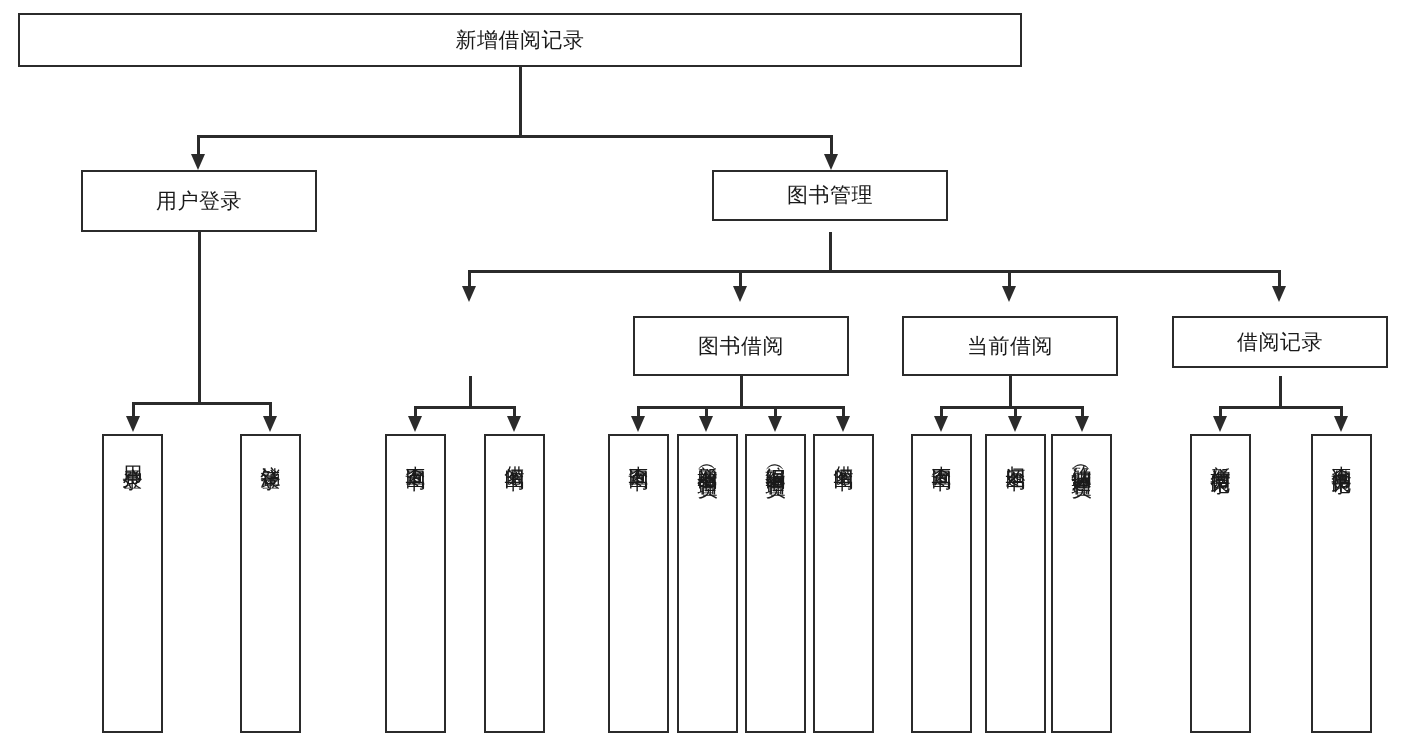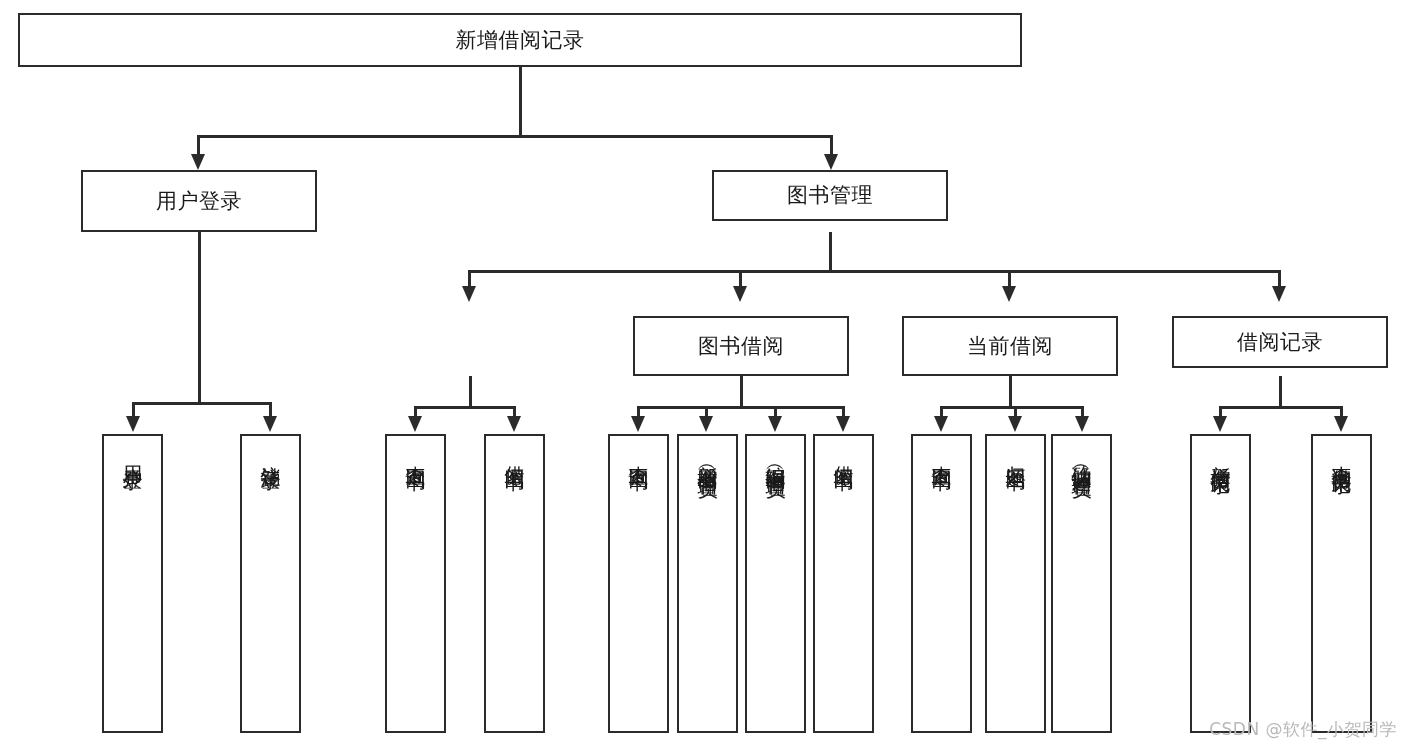--- a/index.html
+++ b/index.html
@@ -200,15 +200,14 @@
   <div class="node vertical" style="left:1051px; top:434px; width:61px; height:299px;">
     <span class="label">确认归还（管理员）</span>
   </div>
   <div class="node vertical" style="left:1190px; top:434px; width:61px; height:299px;">
     <span class="label">新增借阅记录</span>
   </div>
   <div class="node vertical" style="left:1311px; top:434px; width:61px; height:299px;">
     <span class="label">查询借阅记录</span>
   </div>
 
-  <div id="watermark">CSDN @软件_小贺同学</div>
 
 </div>
 
 </body></html>

